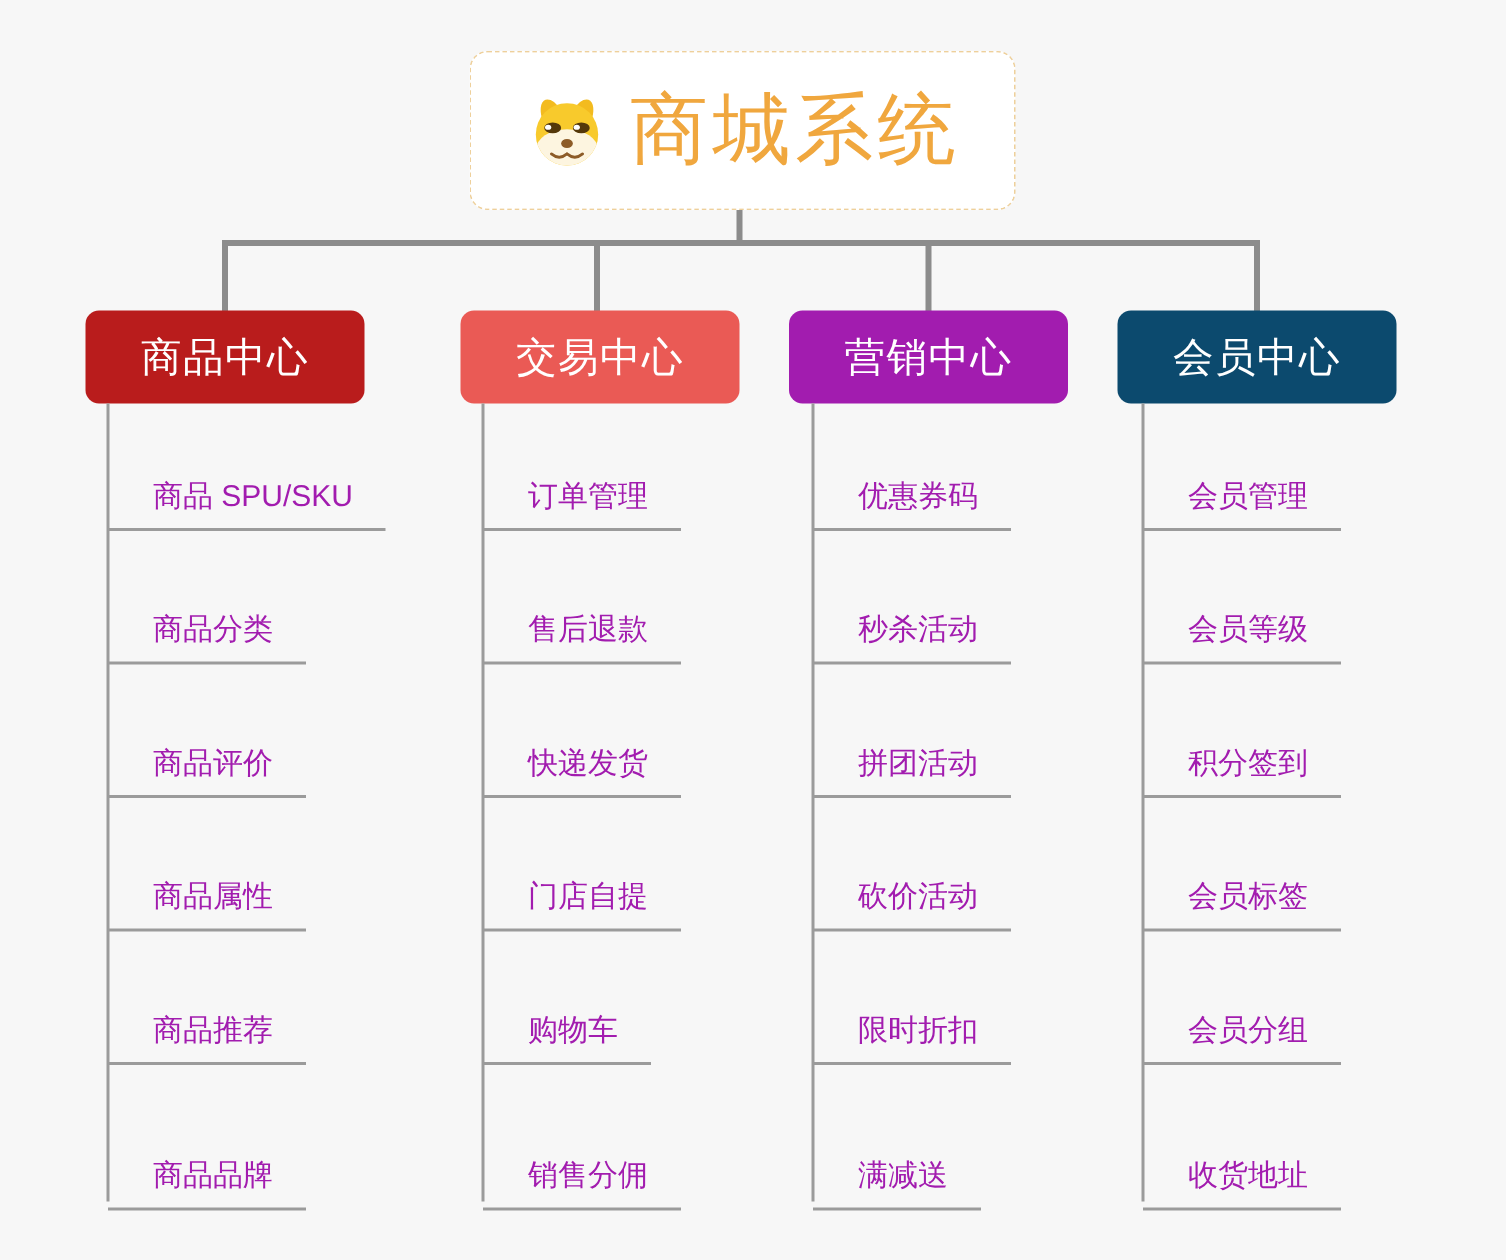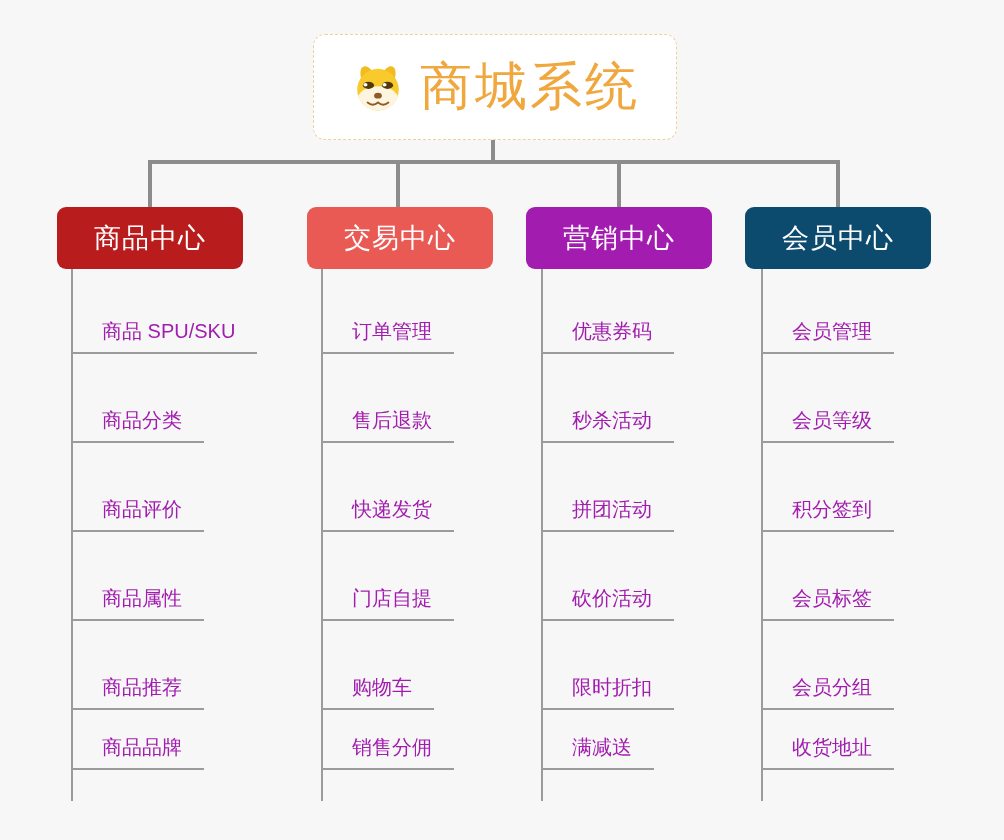--- a/index.html
+++ b/index.html
@@ -63,21 +63,21 @@
   }
   .leaf.c0{left:72px;}
   .leaf.c1{left:322px;}
   .leaf.c2{left:542px;}
   .leaf.c3{left:762px;}
   .leaf.r0{top:318px;}
   .leaf.r1{top:407px;text-align:center;}
   .leaf.r2{top:496px;}
   .leaf.r3{top:585px;}
   .leaf.r4{top:674px;}
-  .leaf.r5{top:734px;text-align:center;}
+  .leaf.r5{top:771px;text-align:center;}
 </style>
 </head>
 <body style="background-color: rgb(247, 247, 247);">
 
 <div class="canvas">
 
   <div class="conn root-stem"></div>
   <div class="conn h-line"></div>
   <div class="conn drop d0"></div>
   <div class="conn drop d1"></div>

